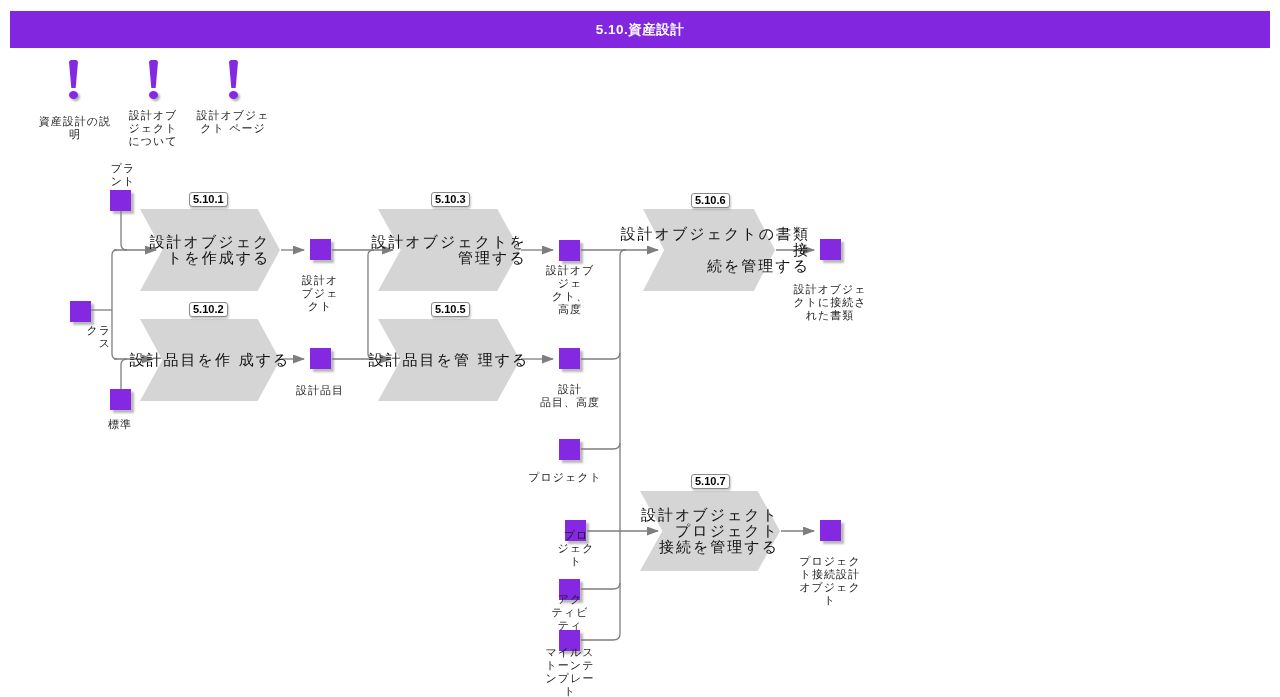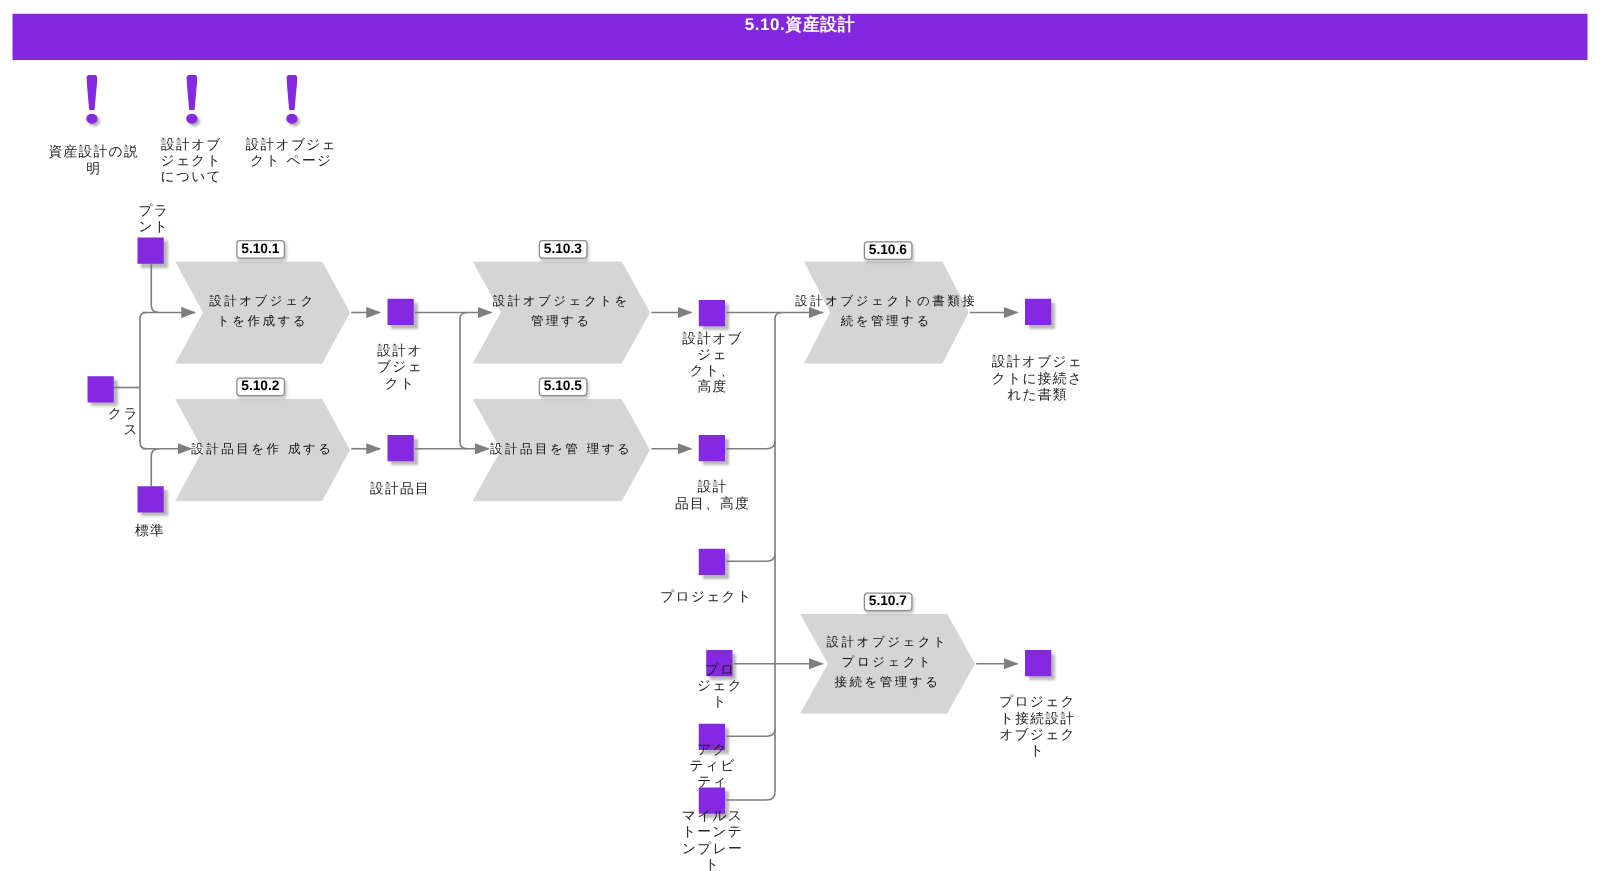--- a/index.html
+++ b/index.html
@@ -4,21 +4,21 @@
 <style>
   html,body{margin:0;padding:0;}
   body{
     width:1280px;height:697px;position:relative;background:#ffffff;
     font-family:"DejaVu Serif",serif;overflow:hidden;
   }
   .abs{position:absolute;}
   
   .titlebar{
     left:10px;top:11px;width:1260px;height:37px;background:#8226df;
-    display:flex;justify-content:center;
+    display:flex;align-items:center;justify-content:center;
   }
   .titlebar span{
     color:#ffffff;font-family:"Liberation Sans",sans-serif;
     font-weight:bold;font-size:13.5px;letter-spacing:.5px;
   }
   
   .sq{
     width:21px;height:21px;background:#8428e2;
     box-shadow:3px 3px 2px rgba(125,125,125,.55);
   }
@@ -30,22 +30,22 @@
   
   .chev{z-index:1;}
   .chev-shape{
     position:absolute;inset:0;background:#d5d5d5;
     clip-path:polygon(0 0,84% 0,100% 50%,84% 100%,0 100%,16% 50%);
     filter:drop-shadow(3px 4px 2px rgba(128,128,128,.55));
   }
   .chev-text{
     position:absolute;top:0;bottom:0;left:-35px;right:-35px;
     display:flex;align-items:center;justify-content:center;
-    font-size:10px;line-height:16px;letter-spacing:2px;color:#101010;
-    text-align:center;white-space:pre-line;z-index:2;
+    font-size:15px;line-height:16px;letter-spacing:2px;color:#101010;
+    text-align:right;white-space:pre-line;z-index:2;
   }
   
   .badge{
     background:#ffffff;border:1px solid #8a8a8a;border-radius:3px;
     padding:0 3px;font-family:"Liberation Sans",sans-serif;font-weight:bold;
     font-size:11px;line-height:13px;color:#000;z-index:3;
     box-shadow:1px 2px 2px rgba(140,140,140,.45);
   }
   
   .excl-bar{

